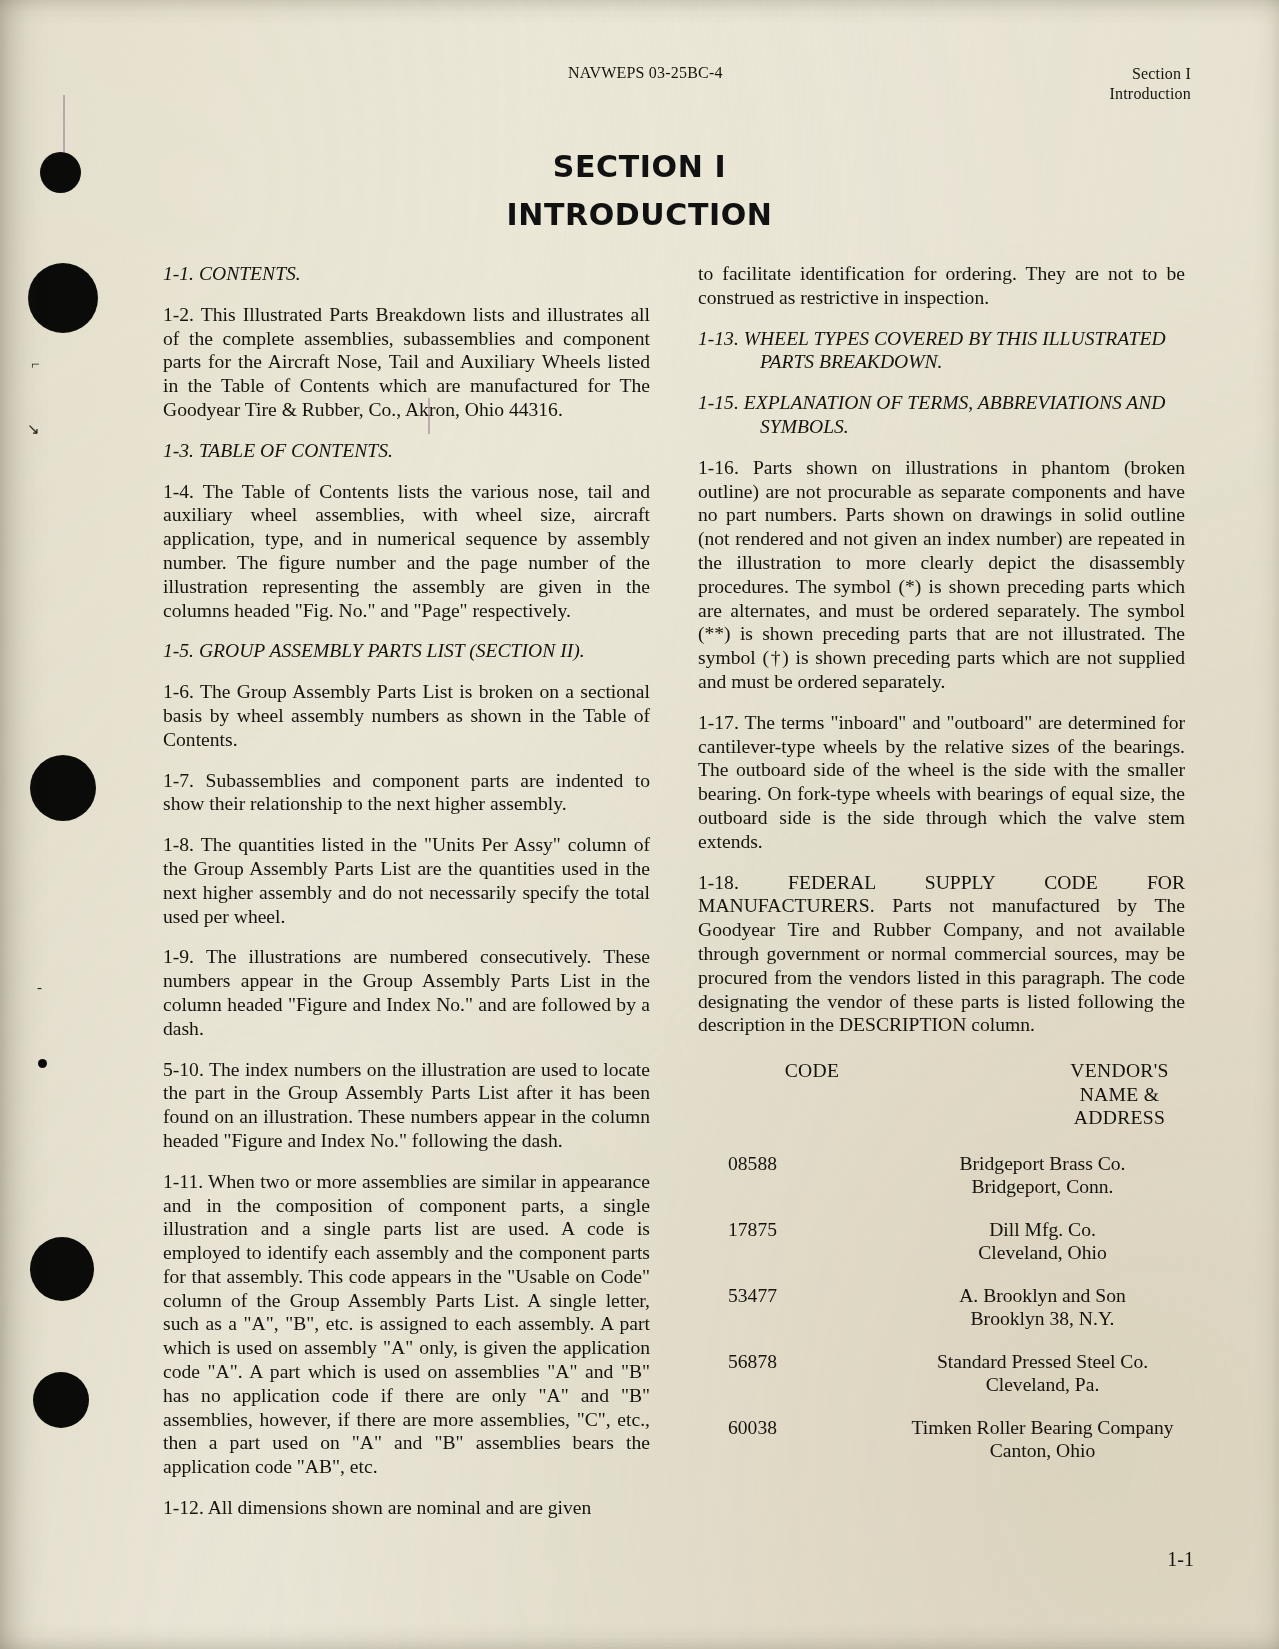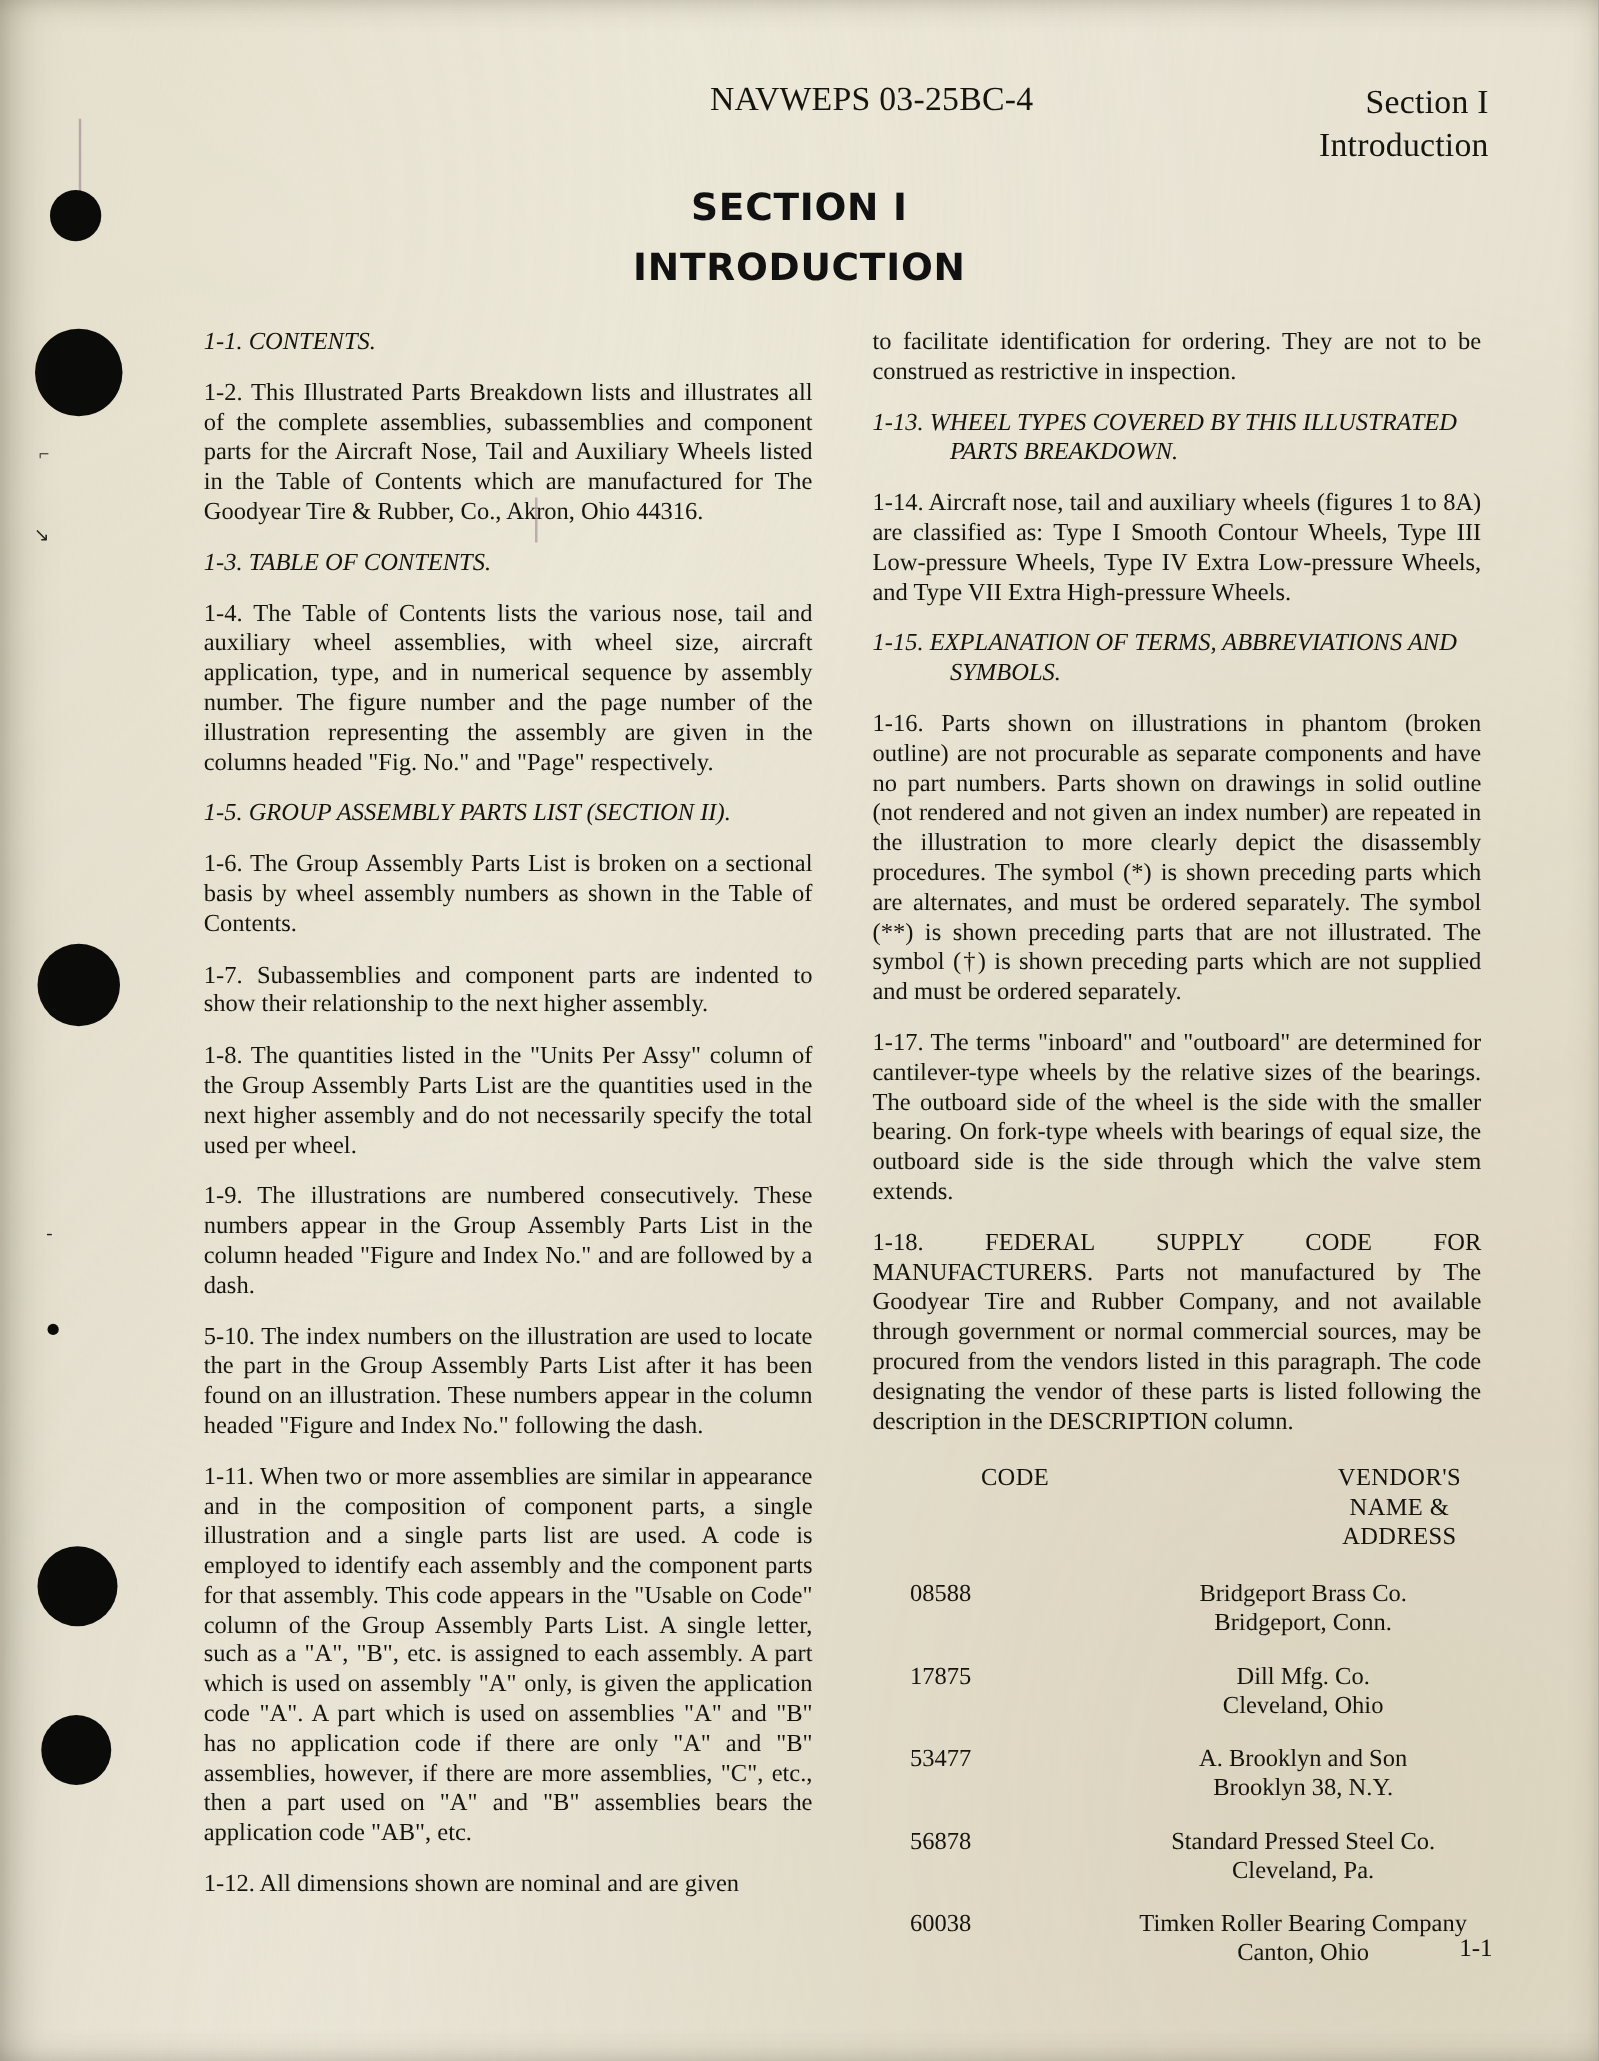--- a/index.html
+++ b/index.html
@@ -61,21 +61,21 @@
     font-family: "Liberation Serif", serif;
   }
 
   
   .runhead {
     position: absolute;
     top: 60px;
     left: 0;
     right: 0;
     height: 46px;
-    font-size: 27px;
+    font-size: 16px;
     letter-spacing: .2px;
   }
   .runhead .left {
     position: absolute;
     left: 568px;
     top: 4px;
     white-space: nowrap;
   }
   .runhead .right {
     position: absolute;
@@ -213,21 +213,20 @@
       <p class="para">1-8. The quantities listed in the "Units Per Assy" column of the Group Assembly Parts List are the quantities used in the next higher assembly and do not necessarily specify the total used per wheel.</p>
       <p class="para">1-9. The illustrations are numbered consecutively. These numbers appear in the Group Assembly Parts List in the column headed "Figure and Index No." and are followed by a dash.</p>
       <p class="para">5-10. The index numbers on the illustration are used to locate the part in the Group Assembly Parts List after it has been found on an illustration. These numbers appear in the column headed "Figure and Index No." following the dash.</p>
       <p class="para">1-11. When two or more assemblies are similar in appearance and in the composition of component parts, a single illustration and a single parts list are used. A code is employed to identify each assembly and the component parts for that assembly. This code appears in the "Usable on Code" column of the Group Assembly Parts List. A single letter, such as a "A", "B", etc. is assigned to each assembly. A part which is used on assembly "A" only, is given the application code "A". A part which is used on assemblies "A" and "B" has no application code if there are only "A" and "B" assemblies, however, if there are more assemblies, "C", etc., then a part used on "A" and "B" assemblies bears the application code "AB", etc.</p>
       <p class="para last">1-12. All dimensions shown are nominal and are given</p>
     </div>
 
     <div class="col">
       <p class="para">to facilitate identification for ordering. They are not to be construed as restrictive in inspection.</p>
       <p class="head hang">1-13. WHEEL TYPES COVERED BY THIS ILLUSTRATED PARTS BREAKDOWN.</p>
-      <p class="para">1-14. Aircraft nose, tail and auxiliary wheels (figures 1 to 8A) are classified as: Type I Smooth Contour Wheels, Type III Low-pressure Wheels, Type IV Extra Low-pressure Wheels, and Type VII Extra High-pressure Wheels.</p>
       <p class="head hang">1-15. EXPLANATION OF TERMS, ABBREVIATIONS AND SYMBOLS.</p>
       <p class="para">1-16. Parts shown on illustrations in phantom (broken outline) are not procurable as separate components and have no part numbers. Parts shown on drawings in solid outline (not rendered and not given an index number) are repeated in the illustration to more clearly depict the disassembly procedures. The symbol (*) is shown preceding parts which are alternates, and must be ordered separately. The symbol (**) is shown preceding parts that are not illustrated. The symbol (†) is shown preceding parts which are not supplied and must be ordered separately.</p>
       <p class="para">1-17. The terms "inboard" and "outboard" are determined for cantilever-type wheels by the relative sizes of the bearings. The outboard side of the wheel is the side with the smaller bearing. On fork-type wheels with bearings of equal size, the outboard side is the side through which the valve stem extends.</p>
       <p class="para">1-18. FEDERAL SUPPLY CODE FOR MANUFACTURERS. Parts not manufactured by The Goodyear Tire and Rubber Company, and not available through government or normal commercial sources, may be procured from the vendors listed in this paragraph. The code designating the vendor of these parts is listed following the description in the DESCRIPTION column.</p>
 
       <table class="vendor-table">
         <thead>
           <tr>
             <th class="c-code">CODE</th>
             <th class="c-name">VENDOR'S NAME &amp; ADDRESS</th>

